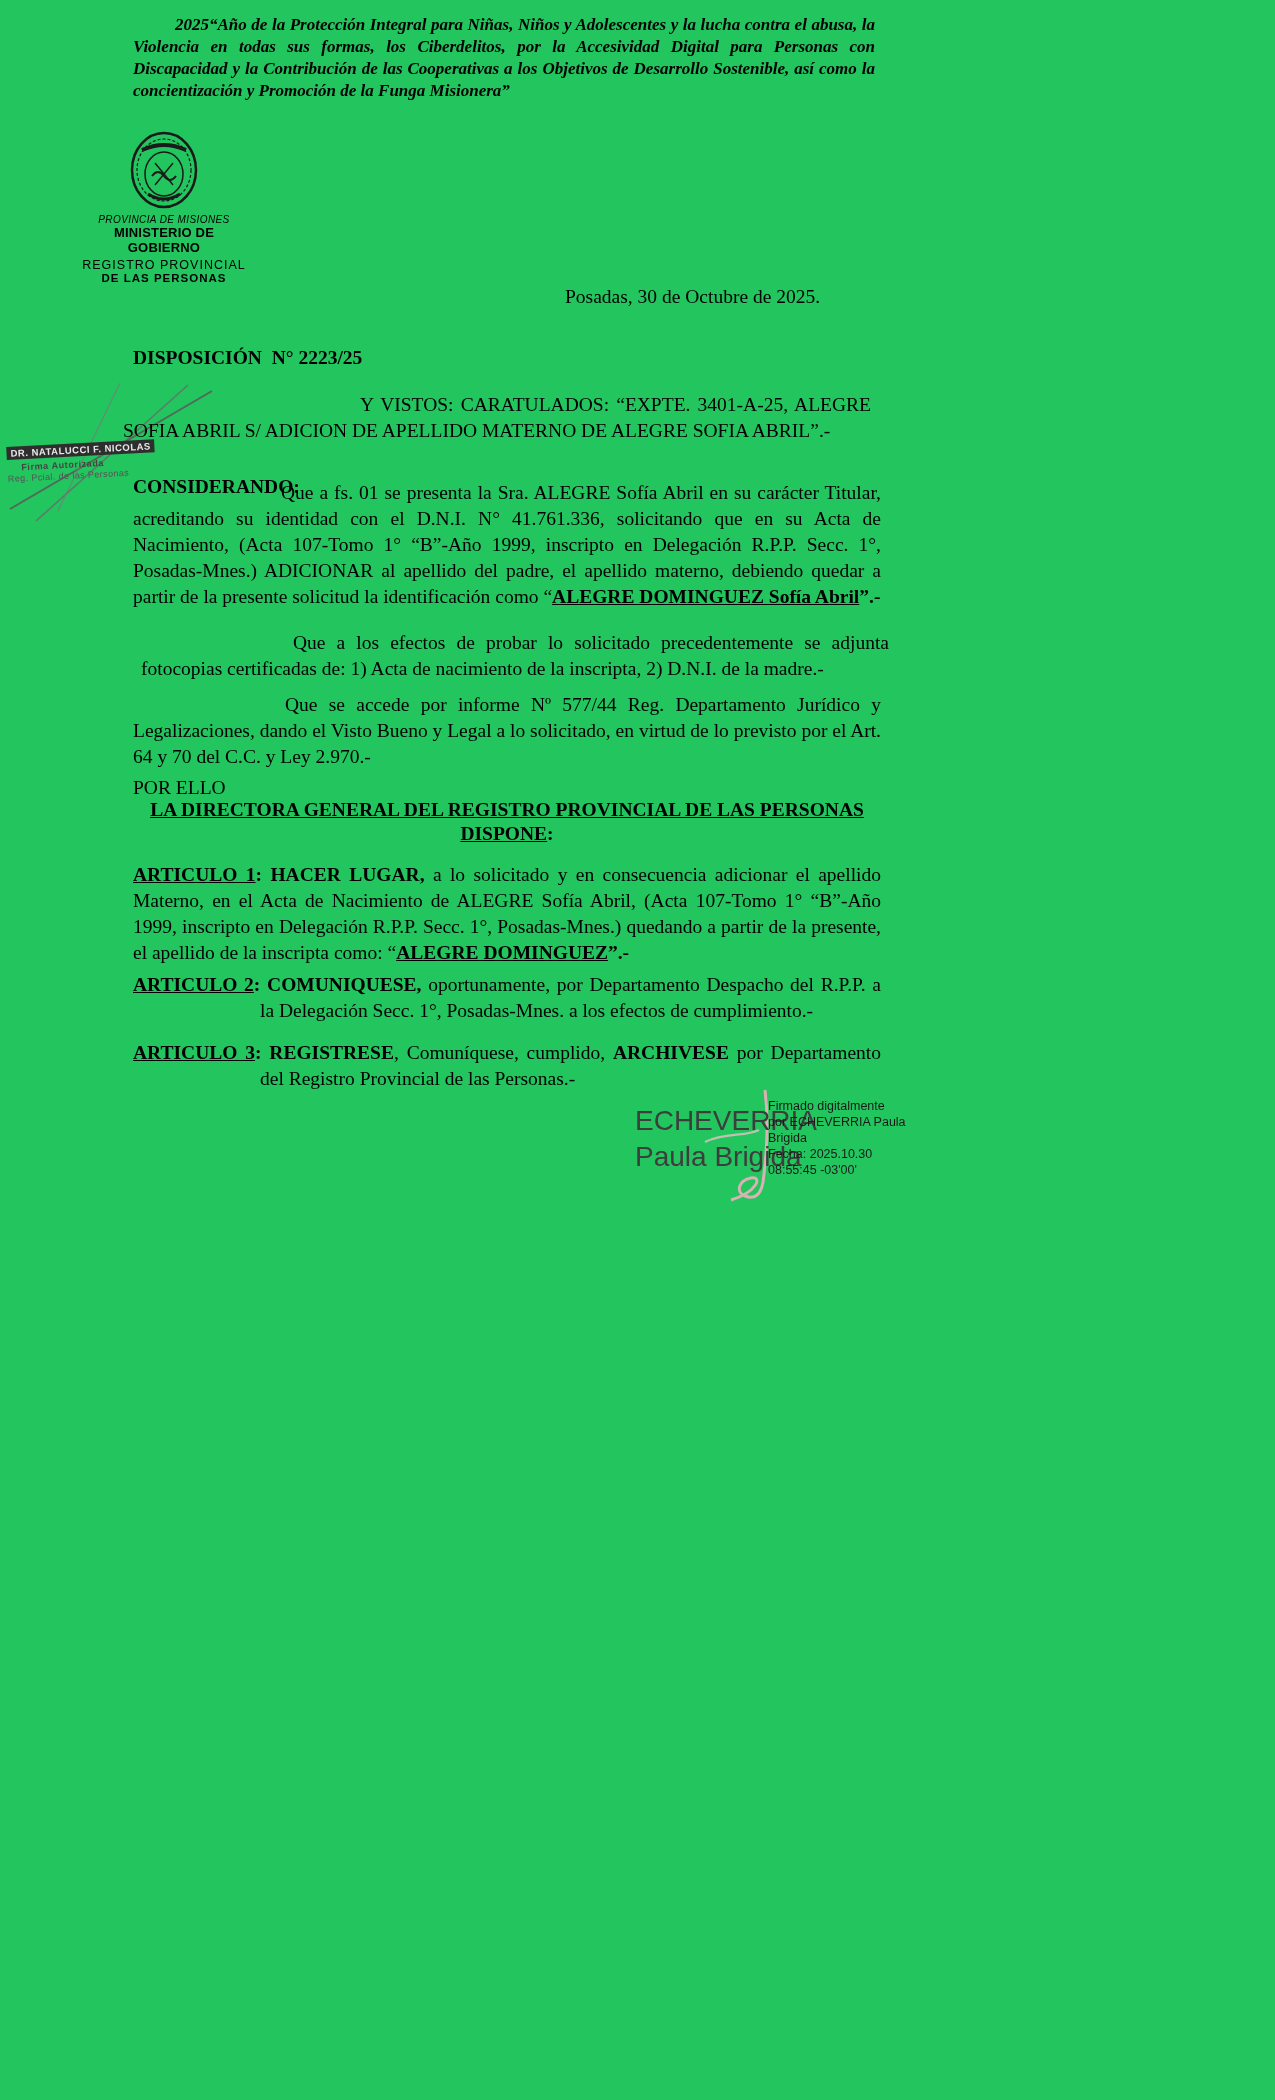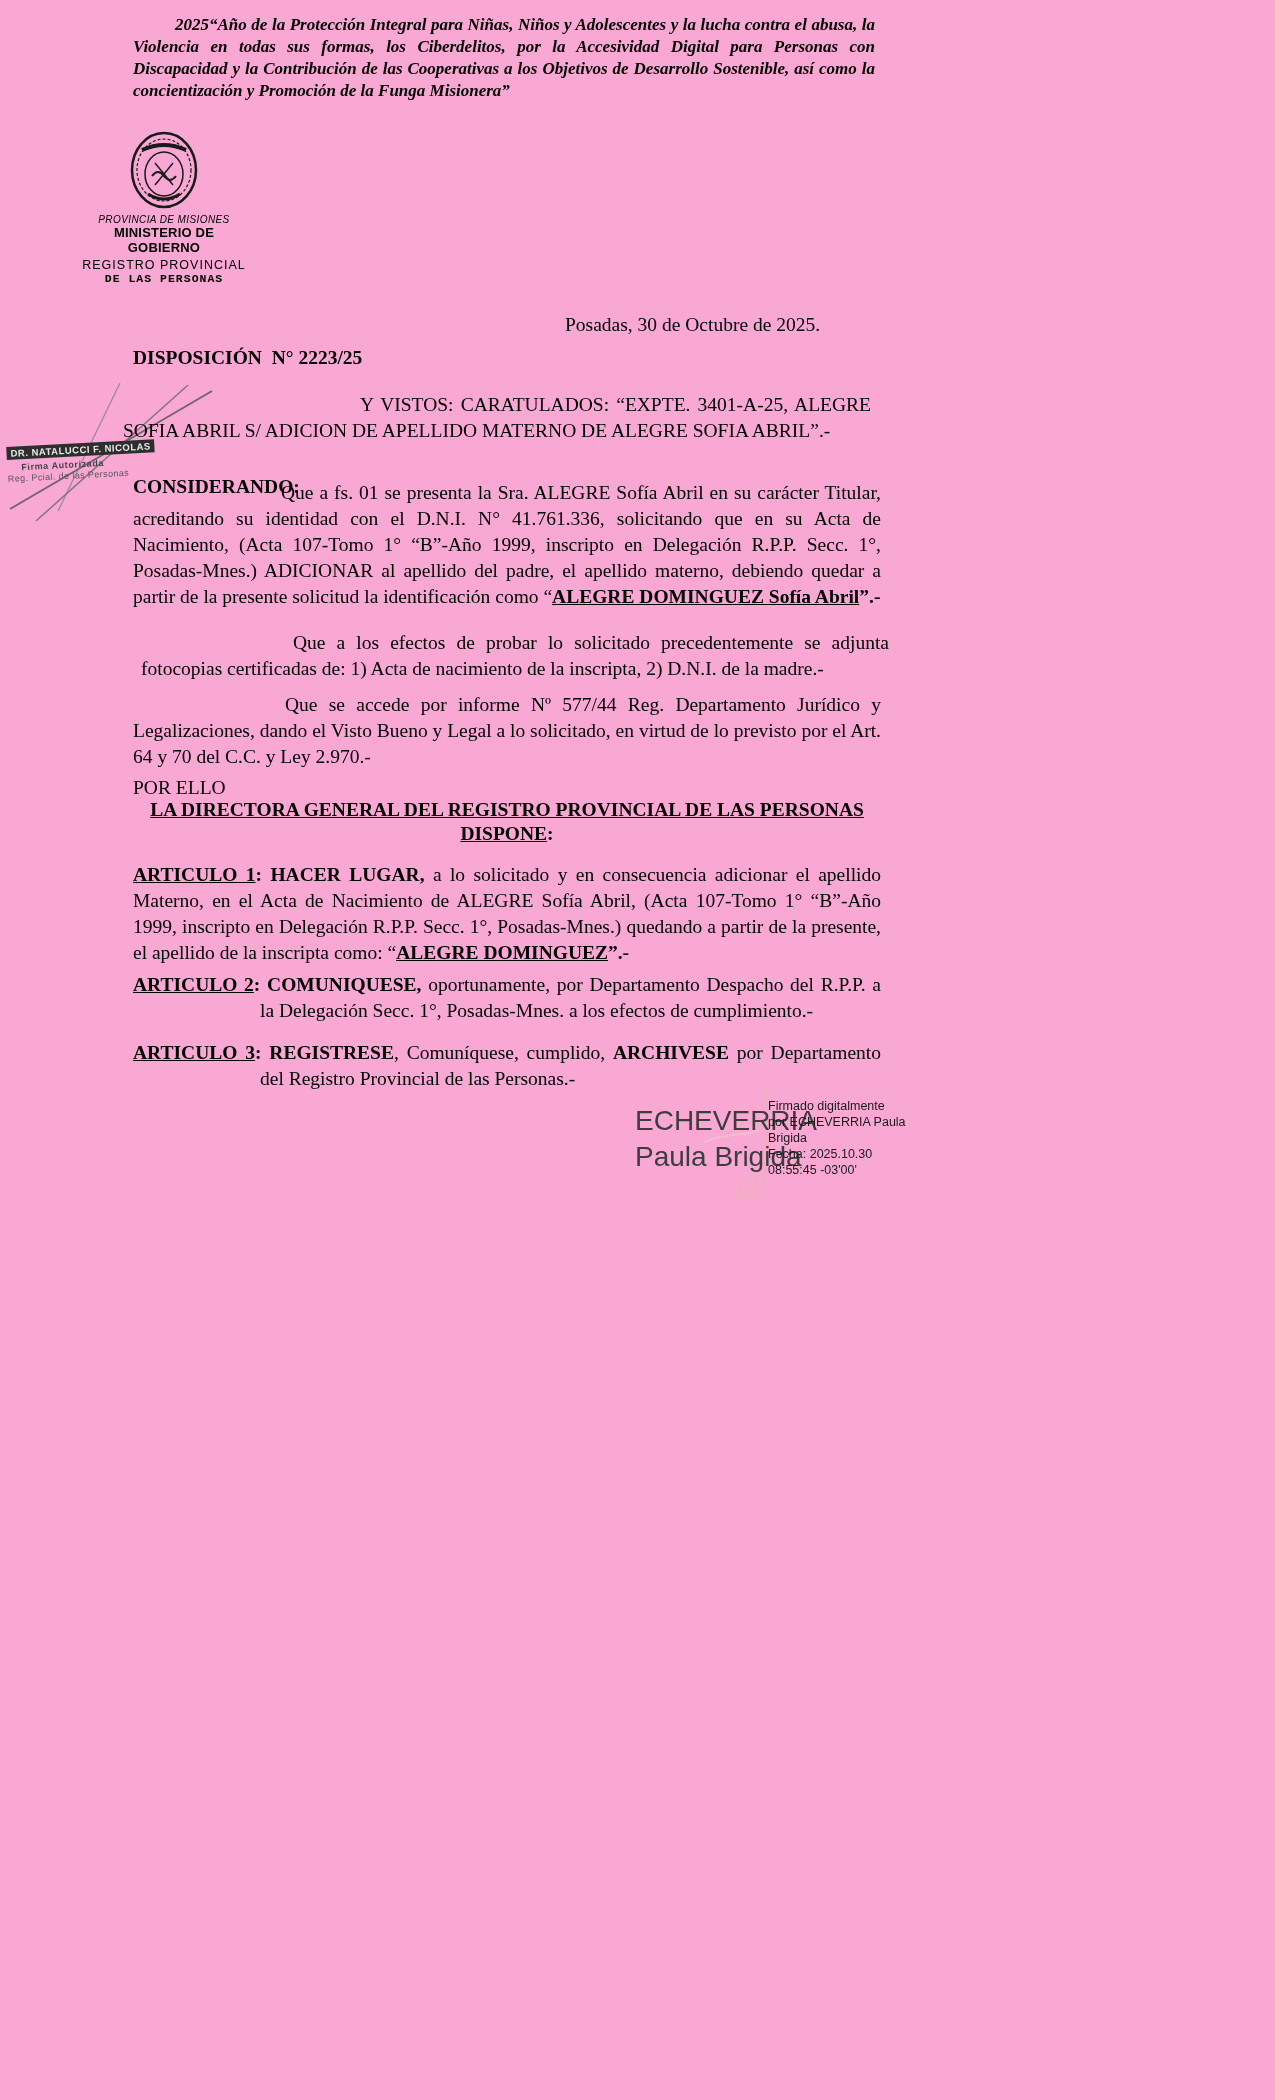--- a/index.html
+++ b/index.html
@@ -1,38 +1,38 @@
 <!DOCTYPE html>
 <html><head>
 <meta charset="utf-8">
 <style>
   * { margin:0; padding:0; box-sizing:border-box; }
   html,body { background:#ffffff; }
   .page {
-    position:relative; width:1275px; height:2100px; background:#f9a8d4;
+    position:relative; width:1275px; height:2100px; background:#22c55e;
     font-family:"Liberation Serif", serif; color:#000; overflow:hidden;
   }
   .abs { position:absolute; }
   .body-text { font-size:19.5px; line-height:26px; text-align:justify; width:748px; }
   .b { font-weight:bold; }
   .u { text-decoration:underline; }
   .motto {
     left:133px; top:14px; width:742px;
     font-size:17px; line-height:22px; font-style:italic; font-weight:bold;
     text-align:justify; text-indent:42px;
   }
   .letterhead {
     left:76px; top:130px; width:176px; text-align:center;
     font-family:"Liberation Sans", sans-serif;
   }
   .lh-l1 { font-size:10px; letter-spacing:0.4px; margin-top:4px;font-style:italic; }
   .lh-l2 { font-size:13px; font-weight:bold; letter-spacing:0.2px; }
   .lh-l3 { font-size:12.5px; letter-spacing:1px; margin-top:3px; }
-  .lh-l4 { font-size:11.5px; font-weight:bold; letter-spacing:1px;font-family:Liberation Mono, monospace; }
-  .date-line { left:565px; top:286px; font-size:19.5px;margin-top:28px; }
+  .lh-l4 { font-size:11.5px; font-weight:bold; letter-spacing:1px; }
+  .date-line { left:565px; top:286px; font-size:19.5px; }
   .doc-title { left:133px; top:347px; font-size:19.5px; font-weight:bold; white-space:pre; }
   .vistos { left:123px; top:392px; text-indent:237px; }
   .considerando { left:133px; top:452px; font-size:19.5px; font-weight:bold;margin-top:24px; }
   .p1 { left:133px; top:480px; text-indent:148px; }
   .p2 { left:141px; top:630px; text-indent:152px; }
   .p3 { left:133px; top:692px; text-indent:152px; }
   .por-ello { left:133px; top:777px; font-size:19.5px; }
   .heading1 { left:133px; top:799px; width:748px; text-align:center; font-size:19.5px; font-weight:bold; }
   .heading2 { left:133px; top:823px; width:748px; text-align:center; font-size:19.5px; font-weight:bold; }
   .art1 { left:133px; top:862px; }

